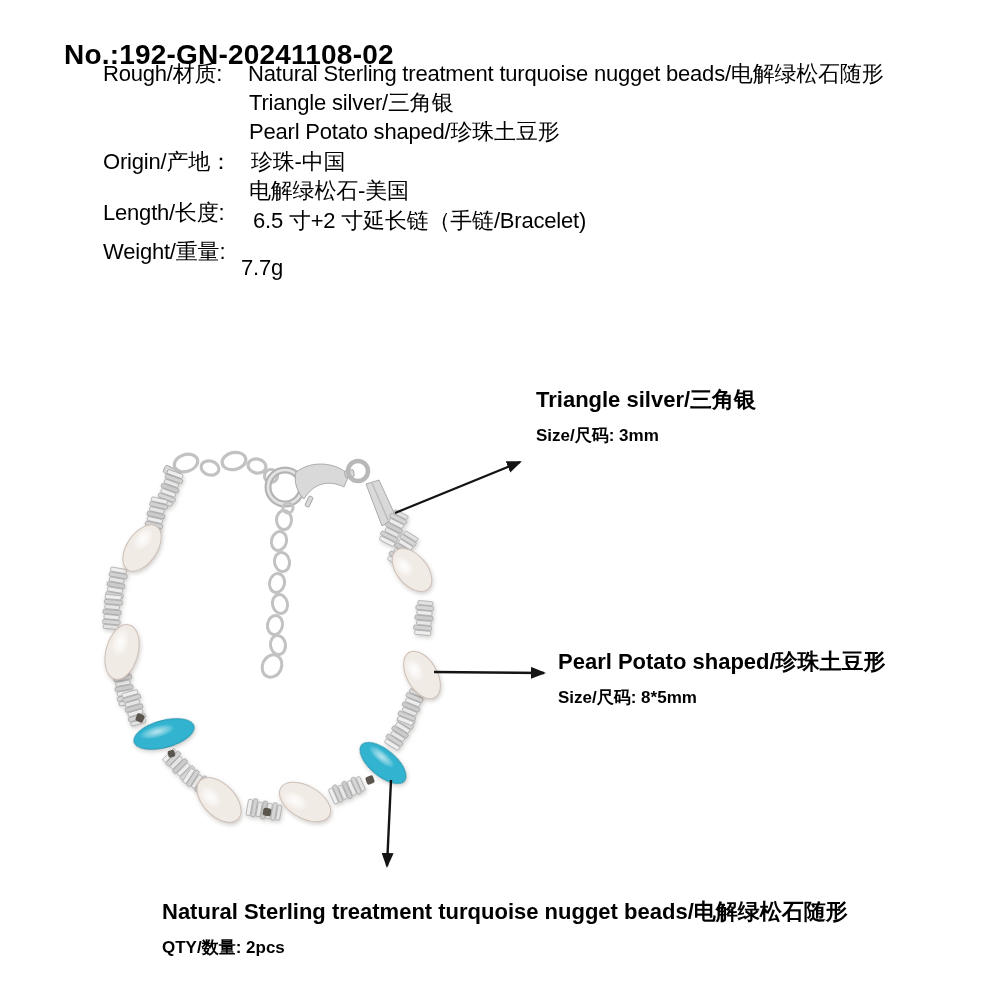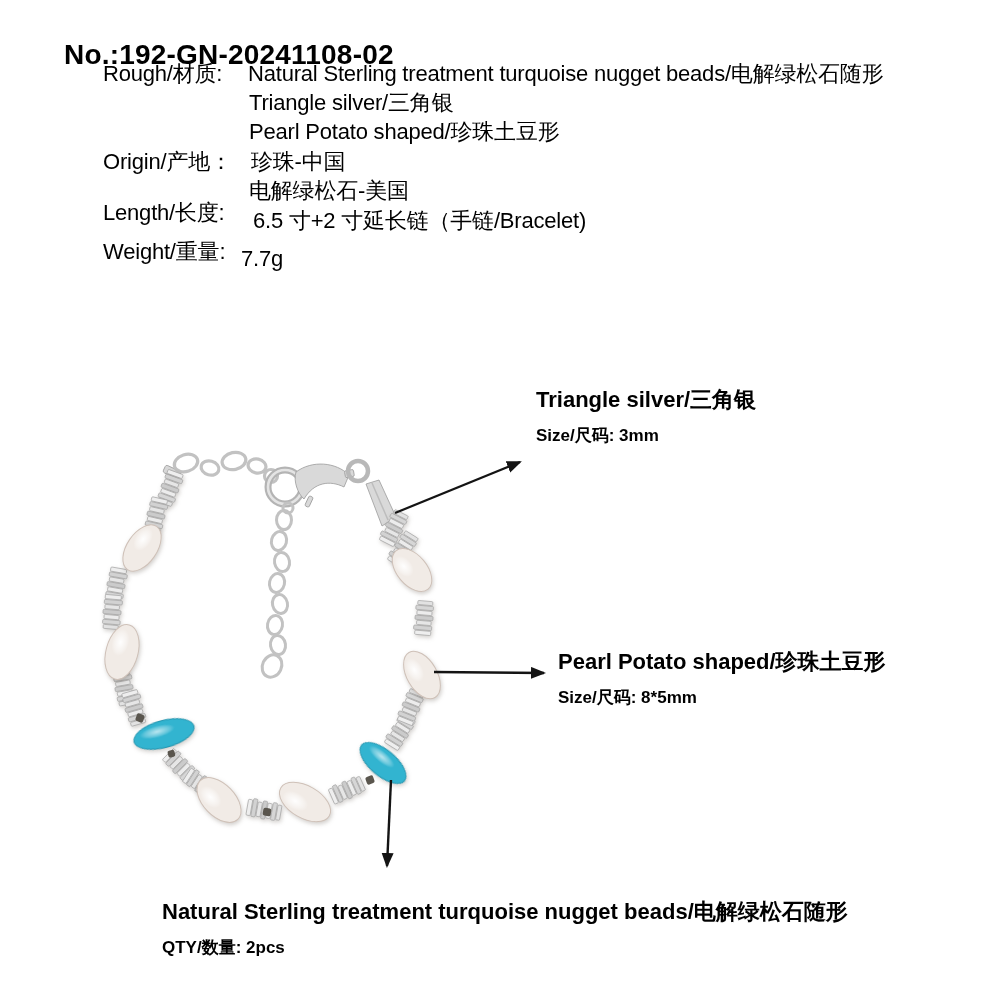--- a/index.html
+++ b/index.html
@@ -48,21 +48,21 @@
   <span class="val" style="left:210px;top:119px">Pearl Potato shaped/珍珠土豆形</span>
 
   <span class="lab" style="top:149px">Origin/产地：</span>
   <span class="val" style="left:212px;top:149px">珍珠-中国</span>
   <span class="val" style="left:210px;top:178px">电解绿松石-美国</span>
 
   <span class="lab" style="top:200px">Length/长度:</span>
   <span class="val" style="left:214px;top:208px">6.5 寸+2 寸延长链（手链/Bracelet)</span>
 
   <span class="lab" style="top:239px">Weight/重量:</span>
-  <span class="val" style="left:202px;top:246px">7.7g</span>
+  <span class="val" style="left:202px;top:255px">7.7g</span>
 </div>
 
 <svg id="bracelet-figure" viewBox="0 0 500 500">
   <defs>
     <radialGradient id="hl" cx="50%" cy="50%" r="50%">
       <stop offset="0%" stop-color="#ffffff" stop-opacity="0.95"></stop>
       <stop offset="70%" stop-color="#ffffff" stop-opacity="0.35"></stop>
       <stop offset="100%" stop-color="#ffffff" stop-opacity="0"></stop>
     </radialGradient>
     <marker id="ah" markerUnits="userSpaceOnUse" markerWidth="17" markerHeight="14" refX="13" refY="6" orient="auto">

